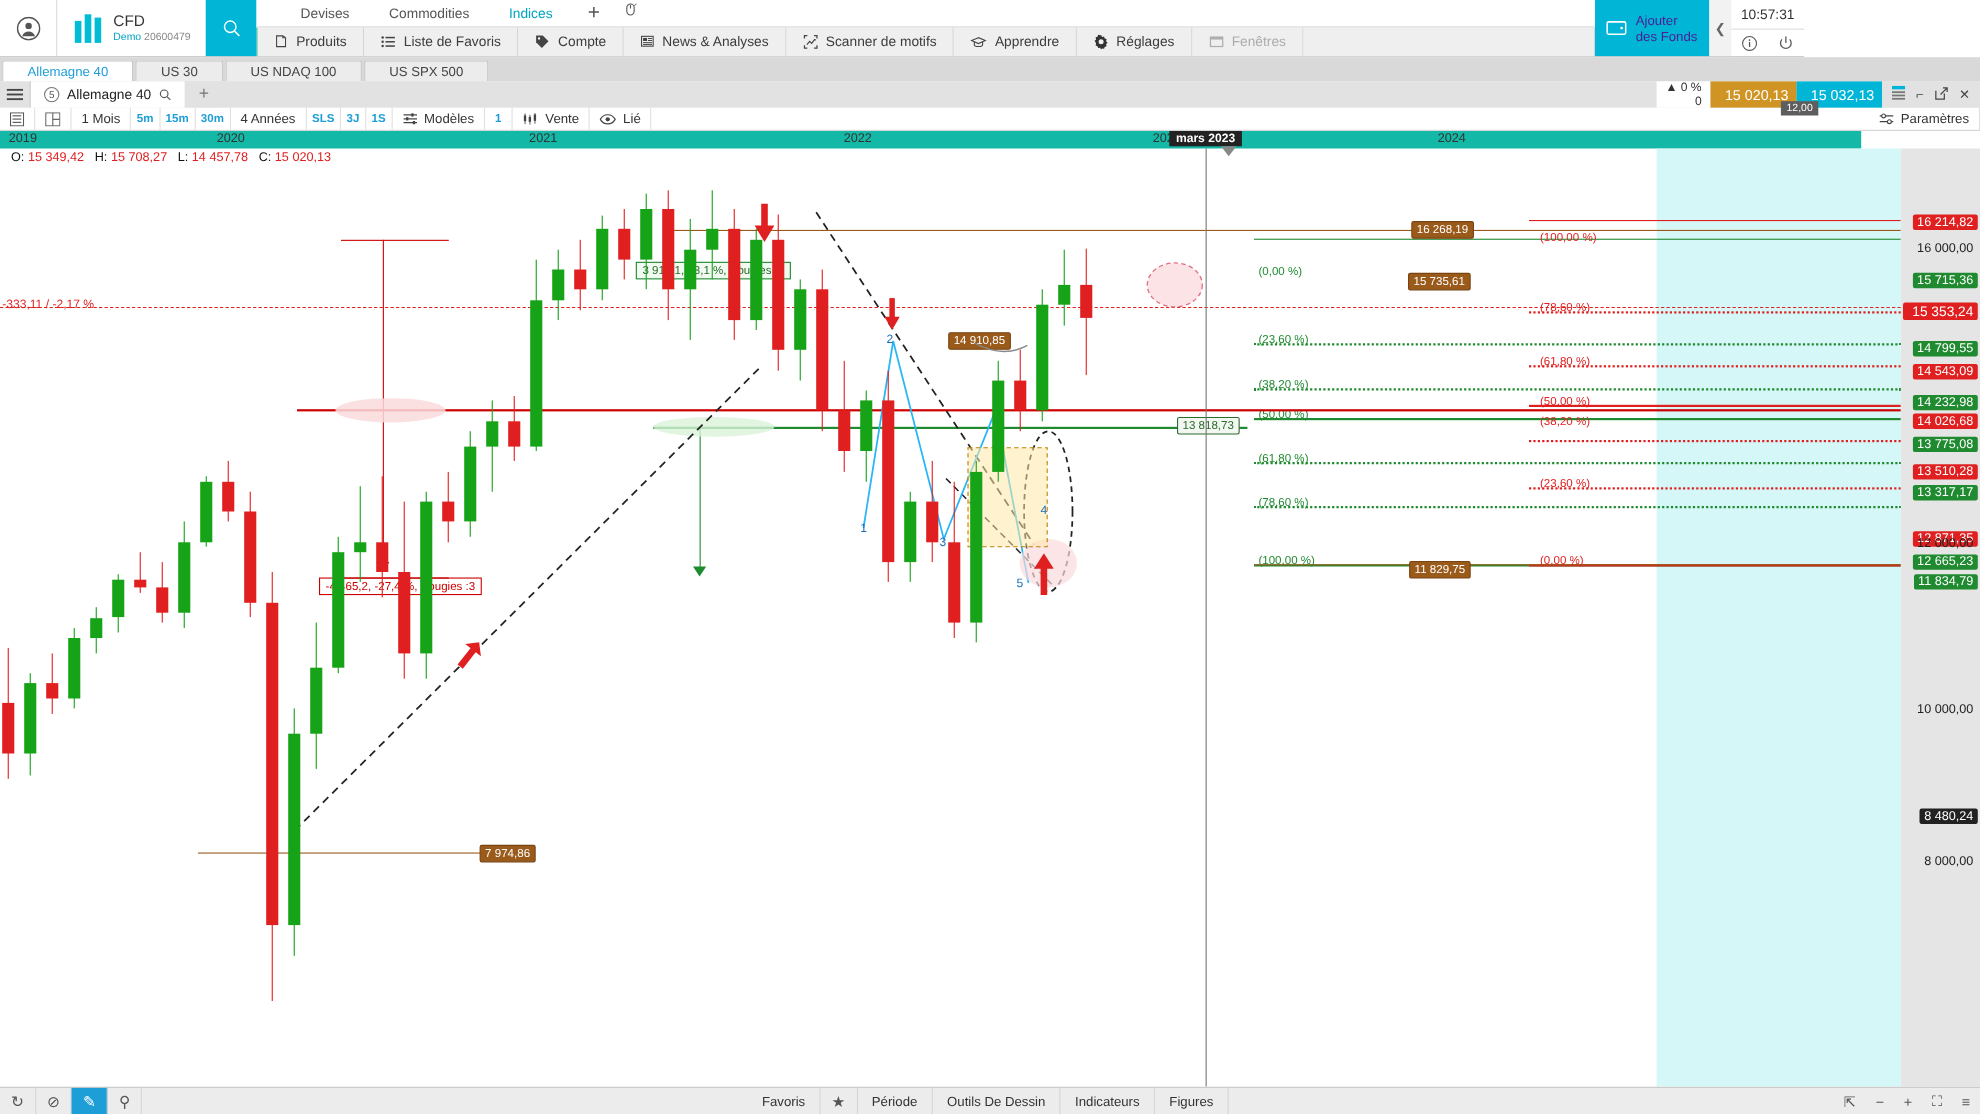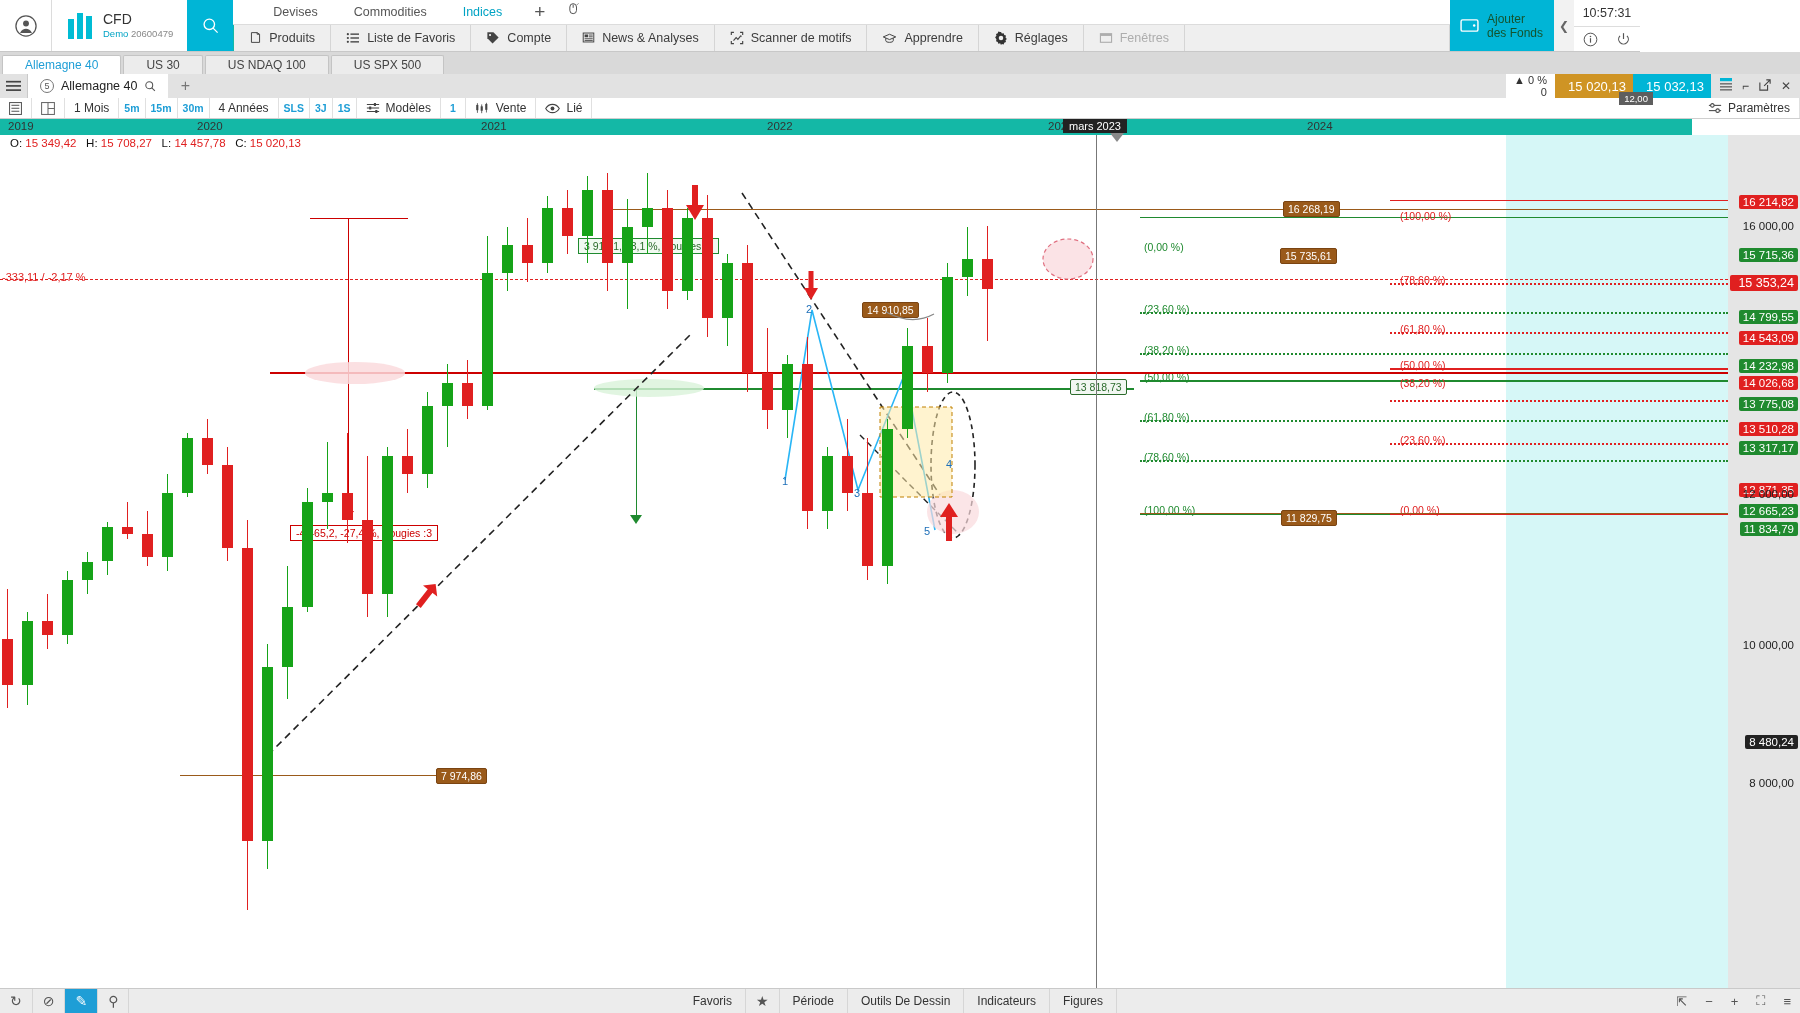--- a/index.html
+++ b/index.html
@@ -27,21 +27,21 @@
   .cat-row .cat{ font-size:12.5px; color:#555; padding:0 18px; cursor:pointer; }
   .cat-row .cat.active{ color:#00a3c4; }
   .cat-row .plusic{ font-size:19px; color:#555; padding:0 14px; cursor:pointer; line-height:18px;}
   .menu-row{ height:28px; display:flex; align-items:stretch; background:#ededed;
     border-top:1px solid #dcdcdc;}
   .mi{ display:flex; align-items:center; gap:7px; padding:0 15px; font-size:12.5px;
     color:#3c3c3c; border-right:1px solid #d5d5d5; cursor:pointer; background:#efefef;}
   .mi.disabled{ color:#adadad; }
   .mi:first-child{ border-left:1px solid #14b8a6; }
   .menu-fill{ flex:1; background:#efefef; border-right:1px solid #d5d5d5;}
-  .tb-funds{ width:104px; background:#00b5d6; color:#14532d; display:flex; align-items:center;
+  .tb-funds{ width:104px; background:#00b5d6; color:#4c1d95; display:flex; align-items:center;
     gap:8px; padding:0 10px; font-size:12px; line-height:14px; cursor:pointer;}
   .tb-recap{ display:flex; align-items:center; padding:0 16px; font-size:12.5px; color:#5a4b3c;
     background:#f2f2f2; cursor:pointer; }
   .tb-caret{ width:20px; display:flex; align-items:center; justify-content:center;
     font-size:12px; color:#666; background:#f2f2f2; cursor:pointer;}
   .tb-clock{ width:66px; display:flex; flex-direction:column; }
   .clk{ height:26px; display:flex; align-items:center; justify-content:center;
     font-size:12.5px; color:#333; font-family:"Liberation Sans",sans-serif;}
   .clkicons{ flex:1; display:flex; border-top:1px solid #ddd; }
   .clkicons div{ flex:1; display:flex; align-items:center; justify-content:center;
@@ -429,21 +429,21 @@
 <div class="chart">
 
   <div class="timeband">
     <span class="yr" style="left:8px">2019</span>
     <span class="yr" style="left:197px">2020</span>
     <span class="yr" style="left:481px">2021</span>
     <span class="yr" style="left:767px">2022</span>
     <span class="yr" style="left:1048px">2023</span>
     <span class="yr" style="left:1307px">2024</span>
 
-    <div style="position:absolute;left:1063px;top:0;background:#222;color:#fff;font-size:11px;padding:1px 6px;">mars 2023</div>
+    <div style="position:absolute;left:1063px;top:0;background:#222;color:#fff;font-size:11px;padding:1px 6px;font-weight:bold;">mars 2023</div>
   </div>
 
   <div class="ohlc">
     <b>O:</b>
     <span>15 349,42</span>&nbsp;&nbsp;
     <b>H:</b>
     <span>15 708,27</span>&nbsp;&nbsp;
     <b>L:</b>
     <span>14 457,78</span>&nbsp;&nbsp;
     <b>C:</b>

